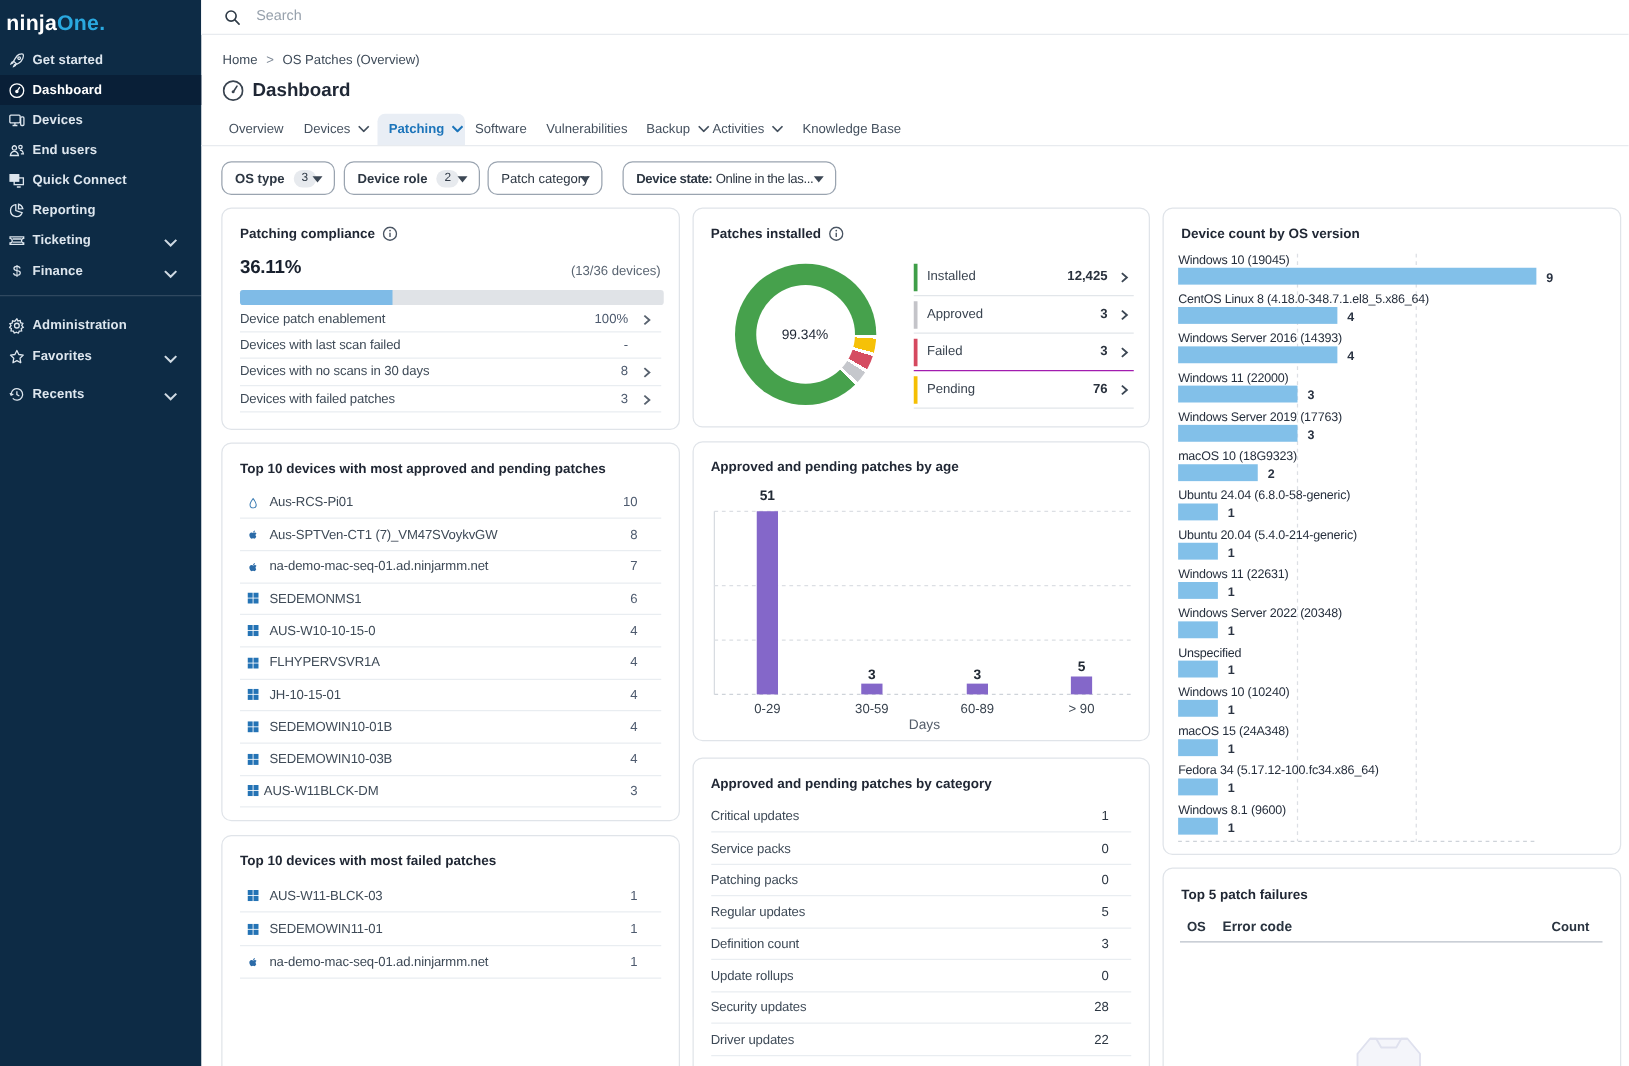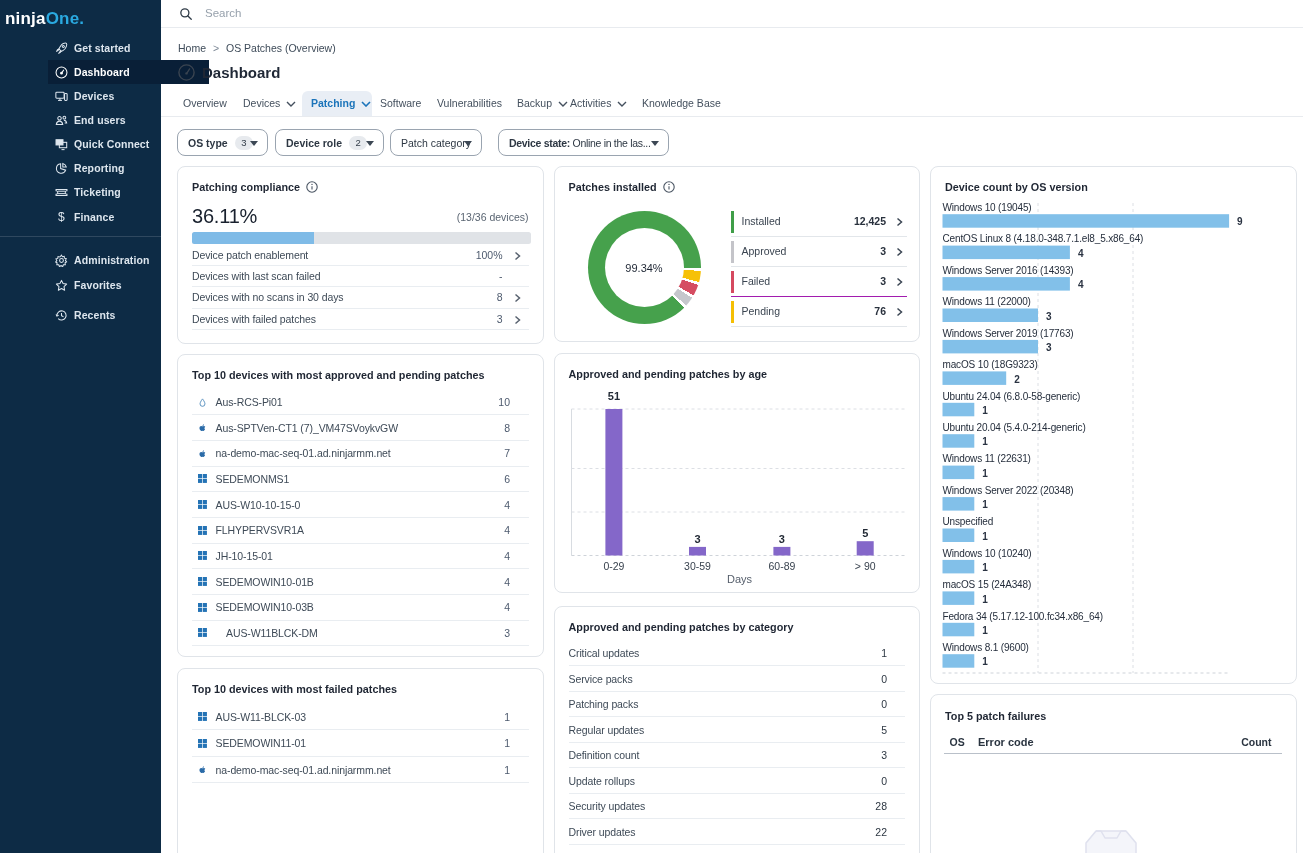--- a/index.html
+++ b/index.html
@@ -3,21 +3,21 @@
 <meta charset="utf-8">
 <style>
 * { margin:0; padding:0; box-sizing:border-box; }
 html,body { width:1303px; height:853px; overflow:hidden; }
 body { font-family:"Liberation Sans", sans-serif; background:#fff; position:relative; color:#202835; }
 .abs { position:absolute; }
 
 #sidebar { position:absolute; left:0; top:0; width:161px; height:853px; background:#0d2b45; }
 #logo { position:absolute; left:5px; top:9px; font-size:17px; font-weight:bold; letter-spacing:.2px; color:#fff; }
 #logo .one { color:#2aa9e0; }
-.nav-item { position:absolute; left:0; width:161px; height:24px; display:flex; align-items:center; padding-left:7px; color:#dde6ee; font-size:10.5px; font-weight:bold; letter-spacing:.1px;margin-left:48px; }
+.nav-item { position:absolute; left:0; width:161px; height:24px; display:flex; align-items:center; padding-left:7px; color:#dde6ee; font-size:10.5px; font-weight:bold; letter-spacing:.1px; }
 .nav-item svg { margin-right:6px; flex:0 0 auto; width:13px; height:13px; }
 .nav-item.active { background:#091f37; color:#fff; }
 .nav-chev { position:absolute; right:12px; top:50%; margin-top:-4px; }
 #sb-divider { position:absolute; left:0; top:236px; width:161px; border-top:1px solid rgba(255,255,255,.14); }
 
 #topbar { position:absolute; left:161px; top:0; width:1142px; height:28px; background:#fff; border-bottom:1px solid #e8ebef; }
 #searchtxt { position:absolute; left:205px; top:7px; font-size:11.5px; color:#97a1ac; }
 
 #crumb { position:absolute; left:178px; top:42px; font-size:10.5px; color:#3e4b59; }
 #crumb .sep { color:#7c8795; padding:0 4px; }
@@ -176,21 +176,21 @@
 <div class="filter" style="left:498px;width:171px;letter-spacing:-.3px"><b>Device state:</b>&nbsp;Online in the las...<span class="caret"></span></div>
 
 <div class="card" style="left:177px;top:166px;width:366.5px;height:178px">
   <div class="ctitle">Patching compliance
     <svg width="12" height="12" viewBox="0 0 12 12">
         <circle cx="6" cy="6" r="5.2" fill="none" stroke="#4a5563" stroke-width="1.1"></circle>
         <line x1="6" y1="5.2" x2="6" y2="8.6" stroke="#4a5563" stroke-width="1.1"></line>
         <circle cx="6" cy="3.4" r=".7" fill="#4a5563"></circle>
       </svg>
   </div>
-  <div class="abs" style="left:14px;top:38px;font-size:20px;font-weight:normal;color:#19212e;letter-spacing:-.2px">36.11%</div>
+  <div class="abs" style="left:14px;top:38px;font-size:15px;font-weight:bold;color:#19212e;letter-spacing:-.2px">36.11%</div>
   <div class="abs" style="right:14px;top:44px;font-size:10.5px;color:#5a6572">(13/36 devices)</div>
   <div class="abs" style="left:14px;top:65px;width:338.5px;height:11.5px;background:#e0e3e7;border-radius:2.5px">
     <div style="width:122px;height:11.5px;background:#7fbbe7;border-radius:2.5px 0 0 2.5px"></div>
   </div>
   <div class="listrow" style="top:77.5px;height:21.4px">
       <span class="lbl">Device patch enablement</span>
     <span class="val" style="right:26px">100%</span>
     <svg class="chevr" style="right:7px;top:6px" width="9" height="10" viewBox="0 0 9 10">
         <polyline points="2.5,1.5 6.5,5 2.5,8.5" fill="none" stroke="#58626f" stroke-width="1.5"></polyline>
       </svg>
@@ -298,21 +298,21 @@
       <span class="lbl" style="margin-left:8.5px">SEDEMOWIN10-03B</span>
       <span class="val" style="right:18.5px">4</span>
     </div>
   <div class="listrow" style="top:265.55px;height:25.65px">
       <svg style="margin-left:6px;flex:0 0 auto" width="9" height="9" viewBox="0 0 12 12">
         <rect x="0" y="0" width="5.5" height="5.5" fill="#2473b5"></rect>
         <rect x="6.4" y="0" width="5.5" height="5.5" fill="#2473b5"></rect>
         <rect x="0" y="6.4" width="5.5" height="5.5" fill="#2473b5"></rect>
         <rect x="6.4" y="6.4" width="5.5" height="5.5" fill="#2473b5"></rect>
       </svg>
-      <span class="lbl" style="margin-left:19px">AUS-W11BLCK-DM</span>
+      <span class="lbl" style="margin-left:4px">AUS-W11BLCK-DM</span>
       <span class="val" style="right:18.5px">3</span>
     </div>
 </div>
 
 <div class="card" style="left:177px;top:668px;width:366.5px;height:200px">
   <div class="ctitle">Top 10 devices with most failed patches</div>
   <div class="listrow" style="top:34.75px;height:26.50px">
       <svg style="margin-left:6px;flex:0 0 auto" width="9" height="9" viewBox="0 0 12 12">
         <rect x="0" y="0" width="5.5" height="5.5" fill="#2473b5"></rect>
         <rect x="6.4" y="0" width="5.5" height="5.5" fill="#2473b5"></rect>

